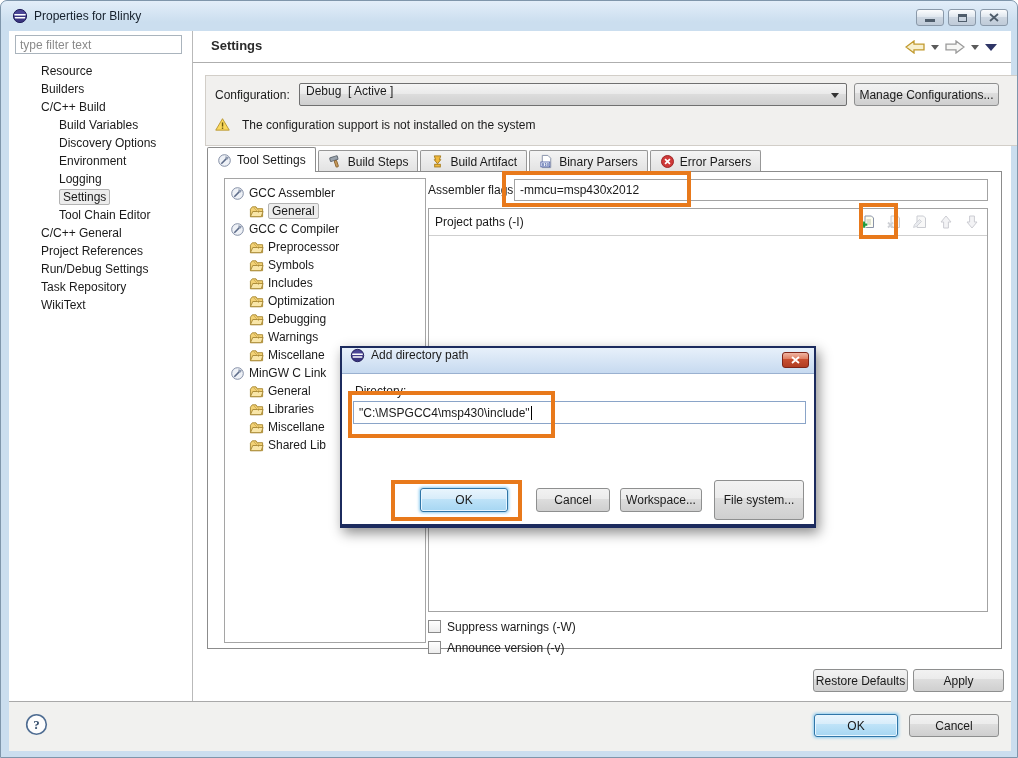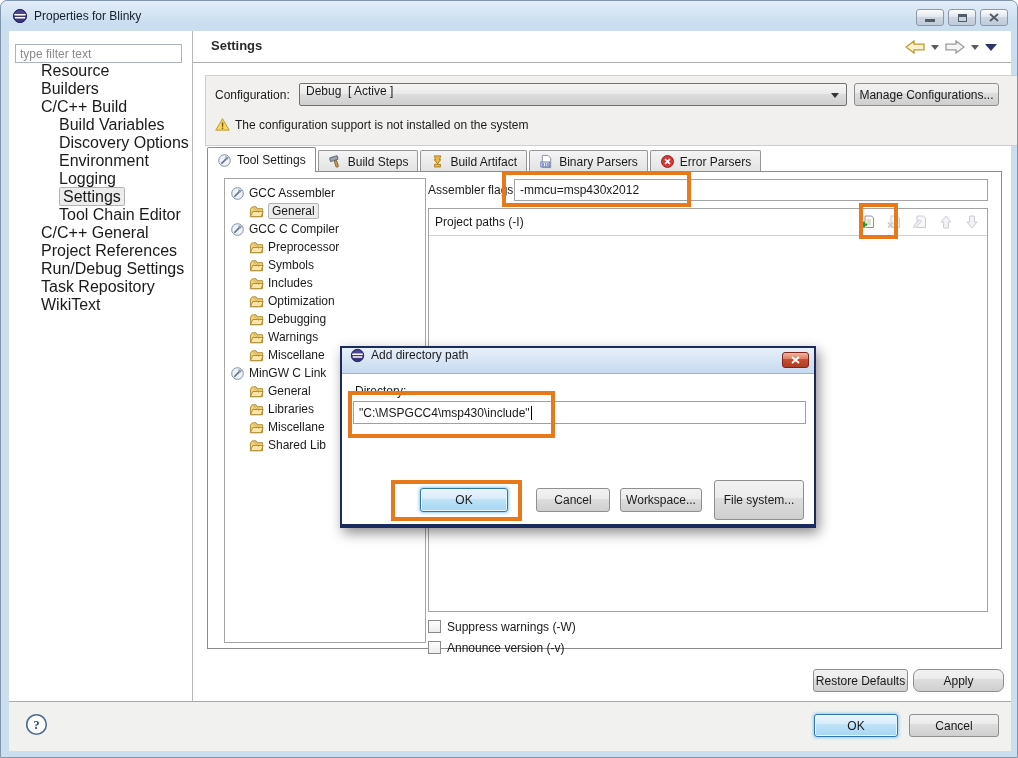--- a/index.html
+++ b/index.html
@@ -18,25 +18,25 @@
     background:linear-gradient(#fcfdfe,#dde5ed 50%,#ccd6e1 50%,#bfcbd8);
     display:flex; align-items:center; justify-content:center; }
   .glyph-min { width:10px; height:3px; background:#4f5d6b; margin-top:6px; }
   .glyph-max { width:9px; height:8px; border:1px solid #4f5d6b; border-top-width:3px; }
   .glyph-close { stroke:#4f5d6b; stroke-width:1.8; }
 
   
   .body { position:absolute; left:8px; top:30px; width:1002px; height:720px; background:#fff; }
 
   
-  .filter-input { position:absolute; left:6px; top:13px; width:167px; height:19px;
+  .filter-input { position:absolute; left:6px; top:4px; width:167px; height:19px;
     border:1px solid #aab4bd; padding:0 4px; font-size:12px; font-family:"Liberation Sans",sans-serif; color:#333; }
   .filter-input::placeholder { color:#8a8a8a; }
   .side-tree { position:absolute; left:0; top:31px; width:183px; }
-  .srow { height:18px; line-height:18px; font-size:16px; white-space:nowrap; cursor:default; }
+  .srow { height:18px; line-height:18px; font-size:12px; white-space:nowrap; cursor:default; }
   .srow.l1 { padding-left:32px; }
   .srow.l2 { padding-left:50px; }
   .srow .sel { border:1px solid #b3b3b3; background:#ececec; padding:0 3px; border-radius:2px; }
   .v-divider { position:absolute; left:183px; top:0; width:1px; height:670px; background:#b9b9b9; }
 
   
   .main-header { position:absolute; left:184px; top:0; width:818px; height:31px; }
   .page-title { position:absolute; left:18px; top:7px; font-size:13px; font-weight:bold; color:#2b2b2b; }
   .nav-arrows { position:absolute; right:14px; top:9px; display:flex; align-items:center; gap:6px; }
   .tri-sm { width:0; height:0; border-left:4px solid transparent; border-right:4px solid transparent; border-top:5px solid #5a5a5a; }
@@ -53,21 +53,21 @@
   .combo-text { padding-left:6px; white-space:pre; }
   .combo-arrow { position:absolute; right:7px; top:9px; width:0; height:0;
     border-left:4px solid transparent; border-right:4px solid transparent; border-top:5px solid #333; }
   .btn { border:1px solid #8e8f8f; border-radius:3px; font-size:12px; font-family:"Liberation Sans",sans-serif;
     background:linear-gradient(#f2f2f2,#ebebeb 45%,#dddddd 45%,#cfcfcf);
     display:flex; align-items:center; justify-content:center; cursor:default; color:#1a1a1a; }
   .btn-default { border:1px solid #3076a8;
     background:linear-gradient(#e9f5fd,#d7ecfa 45%,#bfe3f8 45%,#a6d6f2);
     box-shadow:0 0 3px 1px #8fcdf0, inset 0 0 0 1px #e8f6ff; }
   .manage-btn { position:absolute; left:648px; top:7px; width:145px; height:23px; }
-  .warn-row { position:absolute; left:9px; top:41px; display:flex; align-items:center; gap:5px; }
+  .warn-row { position:absolute; left:9px; top:41px; display:flex; align-items:center; gap:12px; }
   .warn-row svg { width:15px; height:15px; }
 
   
   .tabs { position:absolute; left:198px; top:116px; height:25px; display:flex; align-items:flex-end; }
   .tab { height:22px; display:flex; align-items:center; gap:5px; padding:0 9px;
     border:1px solid #979797; border-bottom:none; border-radius:2px 2px 0 0; margin-right:2px;
     background:linear-gradient(#f4f4f4,#e2e2e2); cursor:default; }
   .tab svg { width:15px; height:15px; }
   .tab.active { height:25px; background:#fff; position:relative; z-index:3; border-color:#8c8c8c; }
 
@@ -93,21 +93,21 @@
   .include-toolbar { display:flex; align-items:center; gap:4px; padding-right:4px; }
   .tbtn { width:22px; height:20px; display:flex; align-items:center; justify-content:center; }
   .tbtn svg { width:16px; height:16px; }
   .tbtn.disabled { opacity:.6; }
   .include-list { height:375px; background:#fff; }
   .cb-row { display:flex; align-items:center; height:21px; gap:6px; }
   .checkbox { width:13px; height:13px; border:1px solid #8a8a8a; background:linear-gradient(#fefefe,#ededed); }
 
   
   .restore-btn { position:absolute; left:804px; top:638px; width:95px; height:23px; }
-  .apply-btn { position:absolute; left:904px; top:638px; width:91px; height:23px;border-radius:7px; }
+  .apply-btn { position:absolute; left:904px; top:638px; width:91px; height:23px; }
   .bottom-bar { position:absolute; left:0; top:670px; width:1002px; height:50px;
     background:#f1f1ef; border-top:1px solid #a9a9a9; }
   .help-btn { position:absolute; left:16px; top:11px; width:23px; height:23px; }
   .ok-main { position:absolute; left:805px; top:12px; width:84px; height:23px; }
   .cancel-main { position:absolute; left:900px; top:12px; width:90px; height:23px; }
 
   
   .dialog { position:absolute; left:339px; top:345px; width:476px; height:182px;
     border:2px solid #1c2b5e; border-bottom-width:4px; background:#fff; z-index:10;
     box-shadow:3px 5px 12px rgba(0,0,0,.45); }

